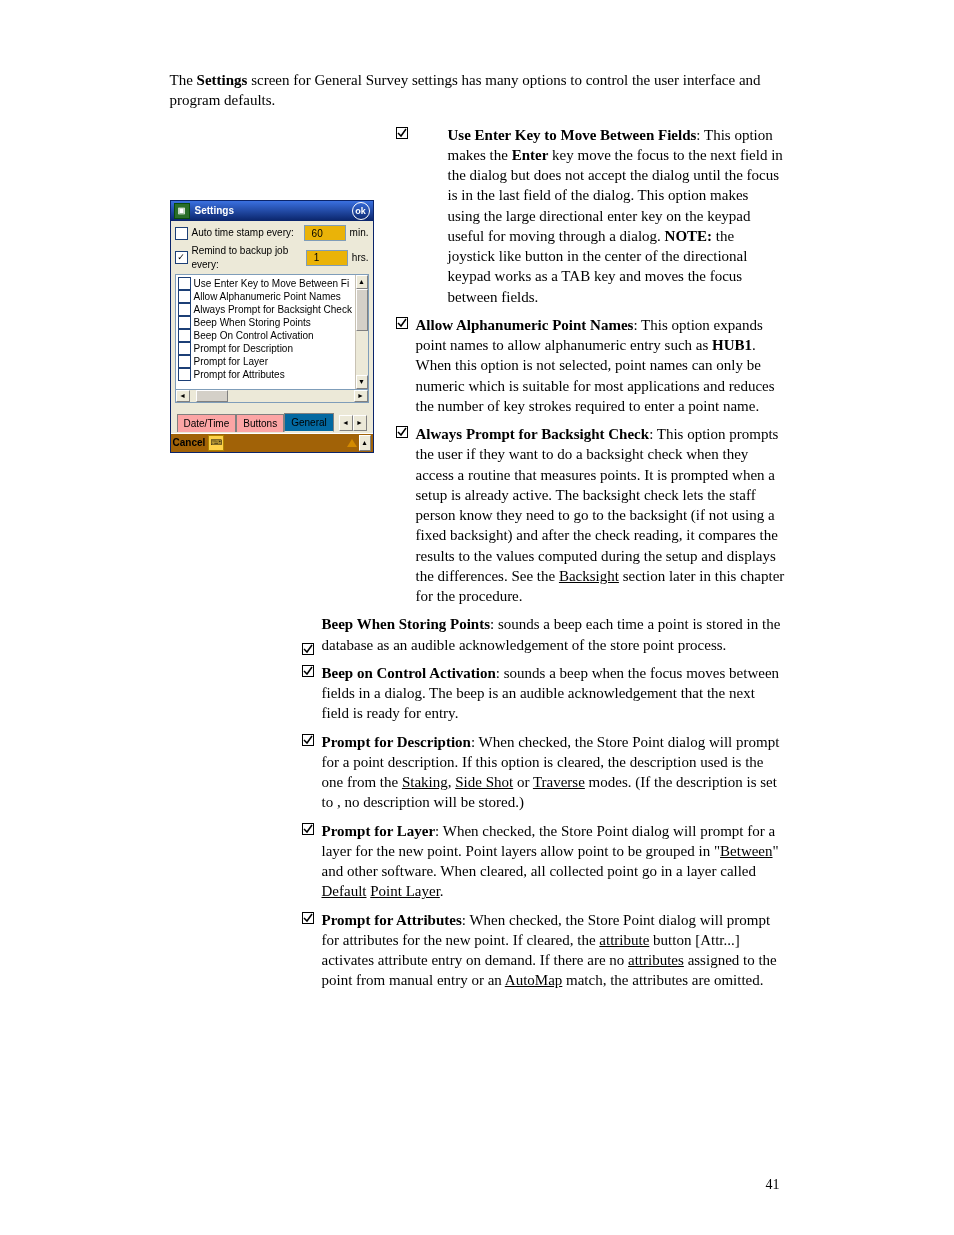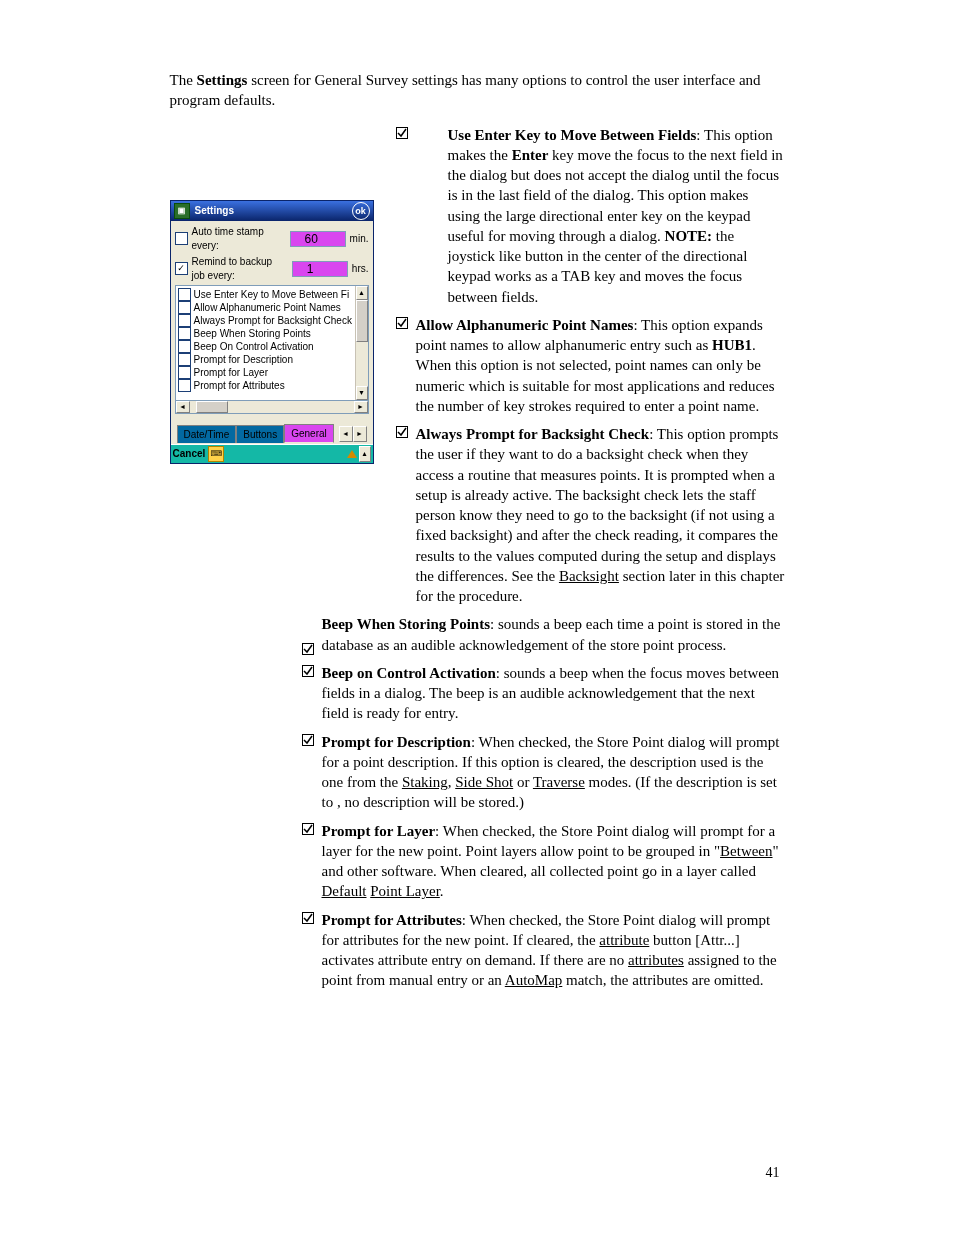--- a/index.html
+++ b/index.html
@@ -13,46 +13,46 @@
   .spacer{height:10px}
   .cb-svg{display:inline-block;width:12px;height:12px}
   .section-line{margin:6px 0 2px 132px}
   
   .mock{position:absolute;left:90px;top:200px;width:202px;border:1px solid #0a246a;font-family:Tahoma,Verdana,sans-serif;font-size:10px;color:#000;background:#ece9d8}
   .mock .titlebar{display:flex;align-items:center;gap:5px;height:20px;padding:0 3px;background:linear-gradient(#3a70e0,#0a246a);color:#fff;font-weight:bold}
   .mock .titlebar .ok{margin-left:auto;width:16px;height:16px;border:1px solid #fff;border-radius:50%;display:flex;align-items:center;justify-content:center;font-size:9px;font-weight:bold;color:#fff}
   .mock .titlebar .app{display:inline-flex;width:14px;height:14px;background:#2a6e2a;border:1px solid #0a4d0a;align-items:center;justify-content:center;color:#fff;font-size:8px}
   .mock .client{background:#ece9d8;padding:4px 4px 2px 4px}
   .mock .line{display:flex;align-items:center;gap:4px;margin-bottom:3px}
-  .mock input.tiny{width:26px;height:14px;font-size:12px;border:1px solid #7f9db9;background:#d946ef;padding:0 14px}
+  .mock input.tiny{width:26px;height:14px;font-size:10px;border:1px solid #7f9db9;background:#eab308;padding:0 7px}
   .mock .cb{width:11px;height:11px;border:1px solid #1c3f76;background:#fff;display:inline-flex;align-items:center;justify-content:center;font-size:9px;line-height:1;color:#000}
   .mock .list{position:relative;border:1px solid #7f9db9;background:#fff;padding:2px 12px 2px 2px;height:110px}
   .mock .list .item{display:flex;align-items:center;gap:3px;height:13px;white-space:nowrap;overflow:hidden}
   .mock .list .vscroll{position:absolute;top:0;right:0;bottom:0;width:12px;background:#ece9d8;border-left:1px solid #c8c2b4;display:flex;flex-direction:column}
   .mock .list .vscroll .arrow{height:12px;background:#ece9d8;border:1px solid #fff;border-right-color:#808080;border-bottom-color:#808080;font-size:7px;display:flex;align-items:center;justify-content:center}
   .mock .list .vscroll .thumb{flex:0 0 40px;background:#d4d0c8;border:1px solid #fff;border-right-color:#808080;border-bottom-color:#808080}
   .mock .list .vscroll .track{flex:1}
   .mock .hscroll{height:12px;background:#ece9d8;border:1px solid #7f9db9;border-top:none;display:flex}
   .mock .hscroll .arrow{width:12px;border:1px solid #fff;border-right-color:#808080;border-bottom-color:#808080;font-size:7px;display:flex;align-items:center;justify-content:center}
   .mock .hscroll .thumb{width:30px;background:#d4d0c8;border:1px solid #fff;border-right-color:#808080;border-bottom-color:#808080;margin:0 40px 0 6px}
   .mock .hscroll .track{flex:1}
   .mock .tabs{display:flex;align-items:flex-end;height:22px;padding:6px 2px 0 2px;gap:0}
-  .mock .tab{padding:2px 6px;border:1px solid #808080;border-bottom:none;background:#0369a1;font-size:10px;position:relative;top:1px}
-  .mock .tab.active{background:#d946ef;border-color:#808080;border-bottom:1px solid #ece9d8;z-index:2}
+  .mock .tab{padding:2px 6px;border:1px solid #808080;border-bottom:none;background:#fca5a5;font-size:10px;position:relative;top:1px}
+  .mock .tab.active{background:#0369a1;border-color:#808080;border-bottom:1px solid #ece9d8;z-index:2}
   .mock .tabs .nav{margin-left:auto;display:flex}
   .mock .tabs .nav .btn{width:12px;height:14px;border:1px solid #fff;border-right-color:#808080;border-bottom-color:#808080;font-size:7px;display:flex;align-items:center;justify-content:center;background:#ece9d8}
-  .mock .bottombar{display:flex;align-items:center;height:18px;padding:0 2px;background:#14b8a6;border-top:1px solid #fff}
+  .mock .bottombar{display:flex;align-items:center;height:18px;padding:0 2px;background:#a16207;border-top:1px solid #fff}
   .mock .bottombar .cancel{font-weight:bold;color:#000}
   .mock .bottombar .kb{width:14px;height:14px;margin-left:3px;background:#ffd24a;border:1px solid #b08400;display:flex;align-items:center;justify-content:center;font-size:8px}
   .mock .bottombar .spacer{flex:1}
   .mock .bottombar .tri{width:0;height:0;border-left:5px solid transparent;border-right:5px solid transparent;border-bottom:8px solid #d48a00;margin-right:2px}
   .mock .bottombar .upbtn{width:10px;height:14px;border:1px solid #fff;border-right-color:#808080;border-bottom-color:#808080;display:flex;align-items:center;justify-content:center;font-size:8px;background:#ece9d8}
   
   .cb-svg svg{display:block}
-  .page-num{position:absolute;right:95px;bottom:52px;font-size:14px}
+  .page-num{position:absolute;right:95px;bottom:40px;font-size:14px}
 </style>
 </head>
 <body>
 
 <div id="page">
 
   <p class="para indent1">The <b>Settings</b> screen for General Survey settings has many options to control the user interface and program defaults.</p>
 
   <div class="spacer"></div>
 

